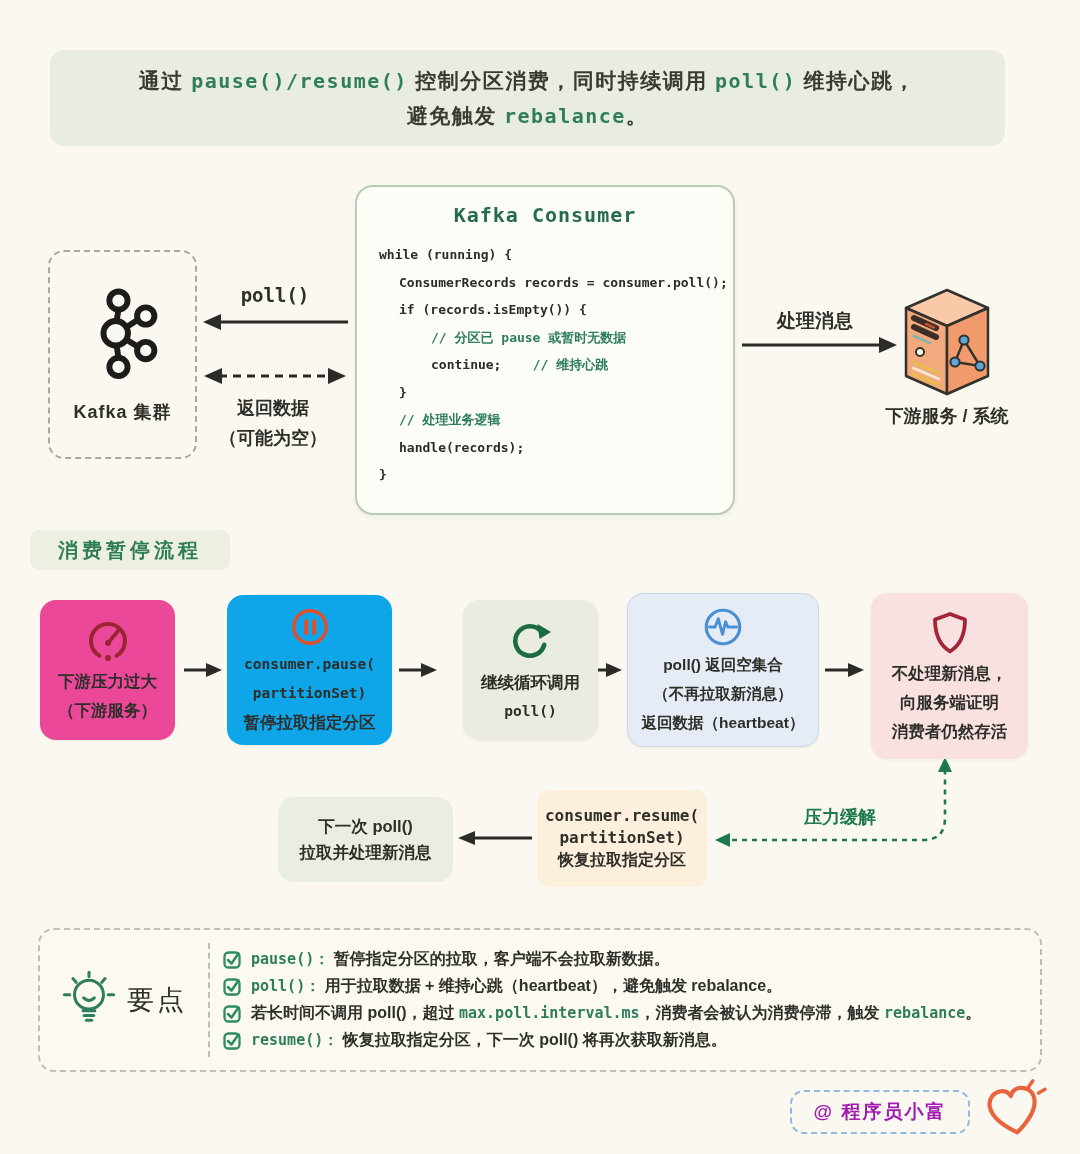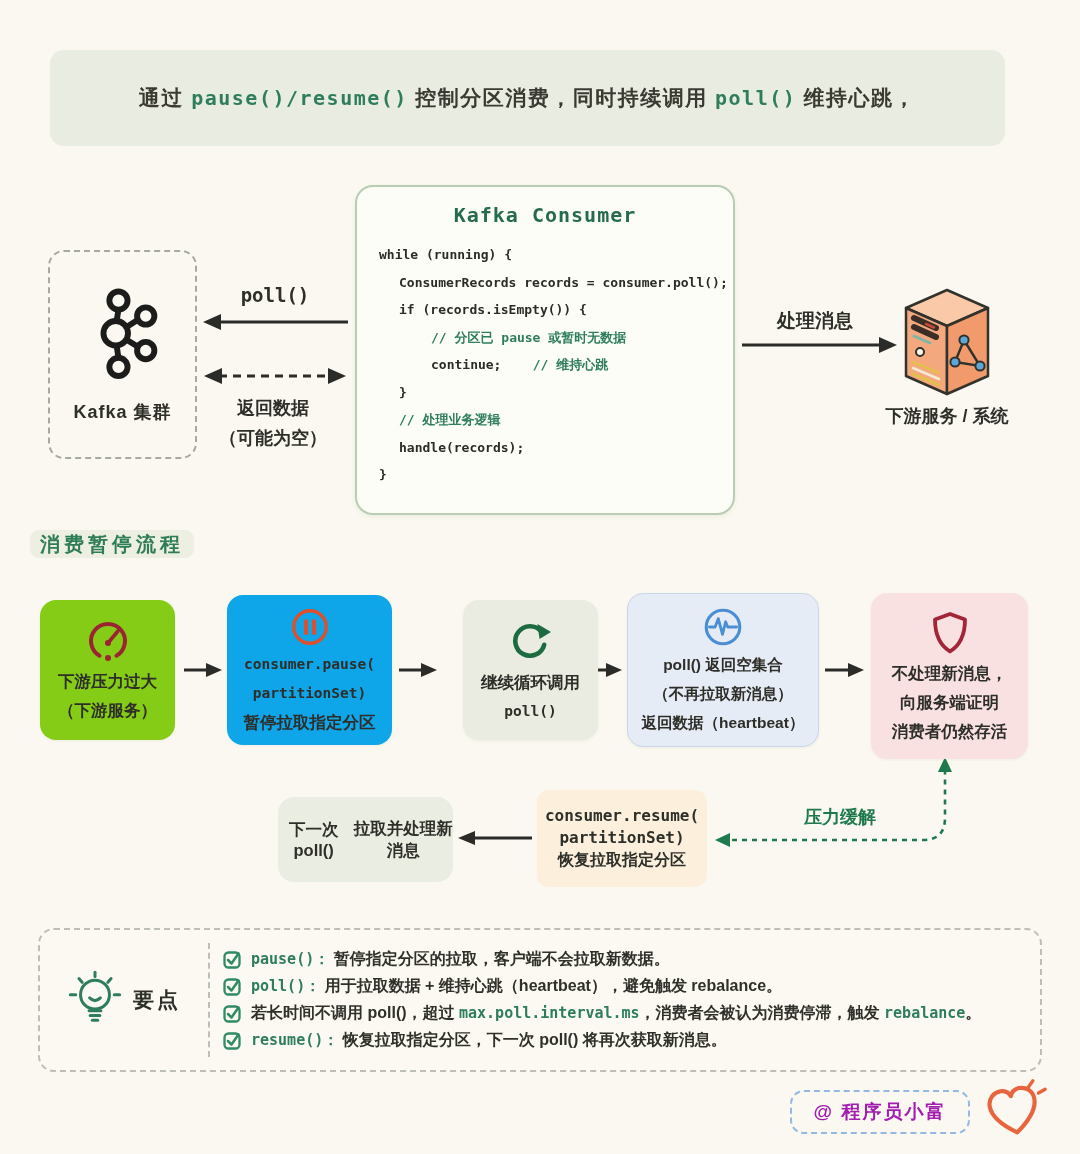--- a/index.html
+++ b/index.html
@@ -30,49 +30,49 @@
     font-family:"DejaVu Sans Mono",monospace;margin:0 22px 14px 0;letter-spacing:1px;}
   .code-line{font-family:"DejaVu Sans Mono",monospace;font-size:13px;font-weight:bold;color:#2b2b28;
     line-height:27.5px;white-space:pre;}
   .ind1{padding-left:20px;} .ind2{padding-left:52px;}
   .comment{color:#2e7d5c;}
 
   
   .downstream-label{left:837px;top:404px;width:220px;font-size:18px;}
 
   
-  .flow-badge{left:30px;top:530px;height:28px;padding:0 10px;background:#ecefe2;border-radius:9px;
+  .flow-badge{left:30px;top:530px;height:40px;padding:0 28px;background:#ecefe2;border-radius:9px;
     display:flex;align-items:center;color:#2f7d57;font-size:20px;font-weight:bold;letter-spacing:4px;}
 
   
   .step{border-radius:16px;display:flex;flex-direction:column;align-items:center;justify-content:center;
     gap:3px;text-align:center;font-weight:bold;font-size:16.5px;color:#2e2e29;
     box-shadow:0 1px 3px rgba(120,100,80,.08);}
   .step .line{line-height:26px;}
   .step .mono{font-size:14.5px;}
-  .s1{left:40px;top:600px;width:135px;height:140px;background:#84cc16;}
+  .s1{left:40px;top:600px;width:135px;height:140px;background:#ec4899;}
   .s2{left:227px;top:595px;width:165px;height:150px;background:#0ea5e9;}
   .s3{left:443px;top:600px;width:135px;height:140px;background:#eaece1;margin-left:20px;}
   .s4{left:627px;top:593px;width:190px;height:152px;background:#e6ecf6;border:1.5px solid #c9d7ea;font-size:15.5px;}
   .s5{left:871px;top:593px;width:157px;height:166px;background:#f9e1e2;}
 
   .next-box{left:278px;top:797px;width:175px;height:85px;background:#eaede2;border-radius:16px;
-    display:flex;flex-direction:row;align-items:center;justify-content:center;gap:4px;
+    display:flex;flex-direction:column;align-items:center;justify-content:center;gap:4px;
     font-weight:bold;font-size:16.5px;text-align:center;}
   .resume-box{left:537px;top:790px;width:170px;height:97px;background:#fcf0dd;border-radius:12px;
     display:flex;flex-direction:column;align-items:center;justify-content:center;gap:3px;
     font-weight:bold;font-size:16px;text-align:center;}
   .resume-box .mono,.next-box .mono{font-size:16px;}
   .relief{left:780px;top:805px;width:120px;color:#1e7a4d;font-size:18px;}
 
   
   .keypoints{left:38px;top:928px;width:1004px;height:144px;border:2.5px dashed #bcbfb2;border-radius:16px;
     box-sizing:border-box;display:flex;align-items:center;background:#fbf9f1;}
   .kp-left{width:168px;display:flex;align-items:center;justify-content:center;gap:10px;flex:none;}
-  .kp-title{font-size:21px;font-weight:bold;letter-spacing:3px;}
+  .kp-title{font-size:27px;font-weight:normal;letter-spacing:3px;}
   .kp-divider{width:0;border-left:2px dashed #bcbfb2;height:114px;flex:none;}
   .kp-items{flex:1;padding-left:13px;display:flex;flex-direction:column;justify-content:center;gap:6px;}
   .kp-item{display:flex;align-items:center;gap:9px;font-size:16px;font-weight:bold;color:#30302b;white-space:nowrap;}
   .kp-item .green{font-family:"DejaVu Sans Mono",monospace;font-size:15px;}
 
   
   .footer-badge{left:790px;top:1090px;width:180px;height:44px;border:2.5px dashed #93b9e2;border-radius:14px;
     color:#a21caf;font-size:19px;font-weight:bold;display:flex;align-items:center;justify-content:center;
     letter-spacing:2px;box-sizing:border-box;}
 
@@ -113,20 +113,23 @@
     <g stroke="#1e7a4d" fill="#1e7a4d">
       <path d="M 722 840 L 923 840 Q 945 840 945 818 L 945 770" fill="none" stroke-width="2.6" stroke-dasharray="5,5"></path>
       <polygon points="945,757 938,772 952,772" stroke="none"></polygon>
       <polygon points="715,840 730,833 730,847" stroke="none"></polygon>
     </g>
   </svg>
 
   <div class="abs banner">
     <div>
       <span>通过 </span><span class="green mono">pause()/resume()</span><span> 控制分区消费，同时持续调用 </span><span class="green mono">poll()</span><span> 维持心跳，</span>
+    </div>
+    <div>
+      <span>避免触发 </span><span class="green mono">rebalance</span><span>。</span>
     </div>
   </div>
 
   <div class="abs kafka-box">
     <svg width="82" height="100" viewBox="0 0 90 110">
       <g stroke="#1c1c1a" stroke-width="6.5" fill="none">
         <circle cx="40" cy="16" r="10"></circle>
         <circle cx="37" cy="52" r="13.5"></circle>
         <circle cx="40" cy="89" r="10"></circle>
         <circle cx="70" cy="33" r="9.5"></circle>

